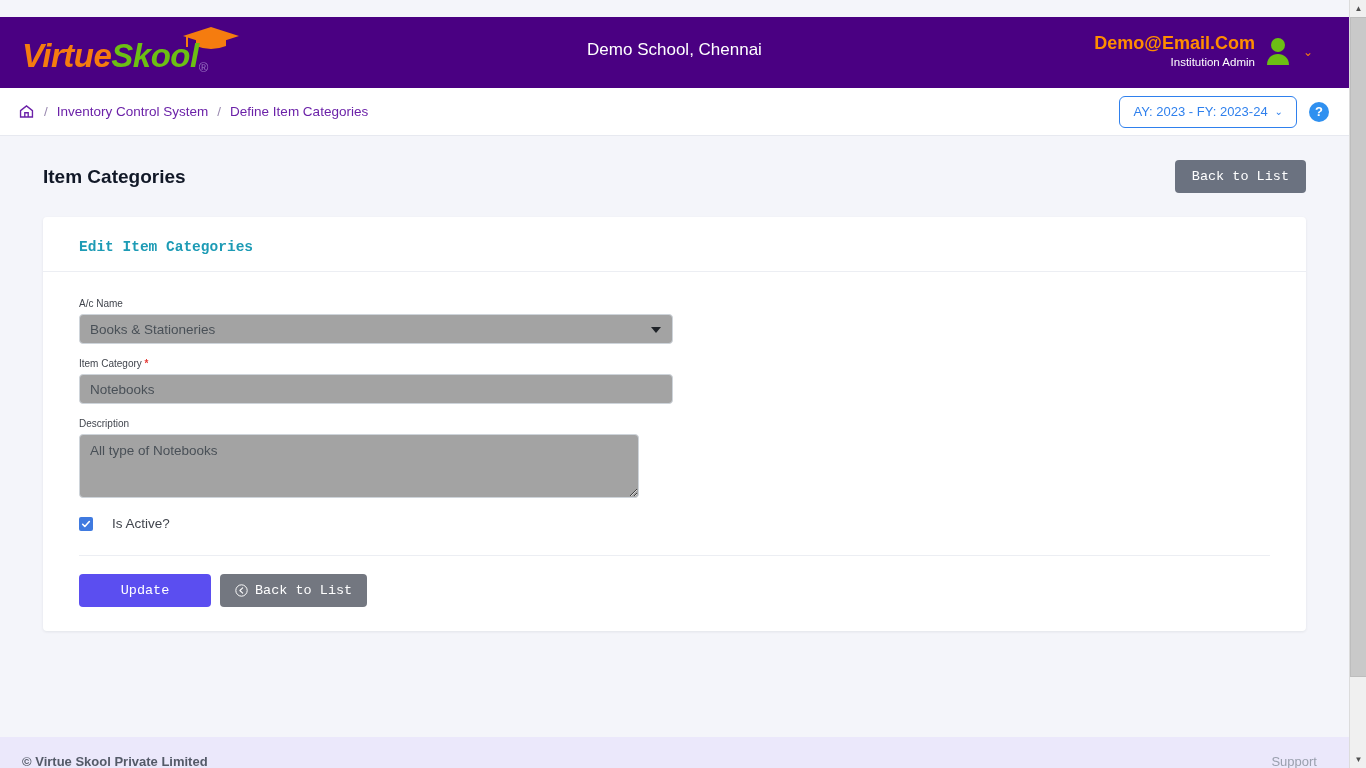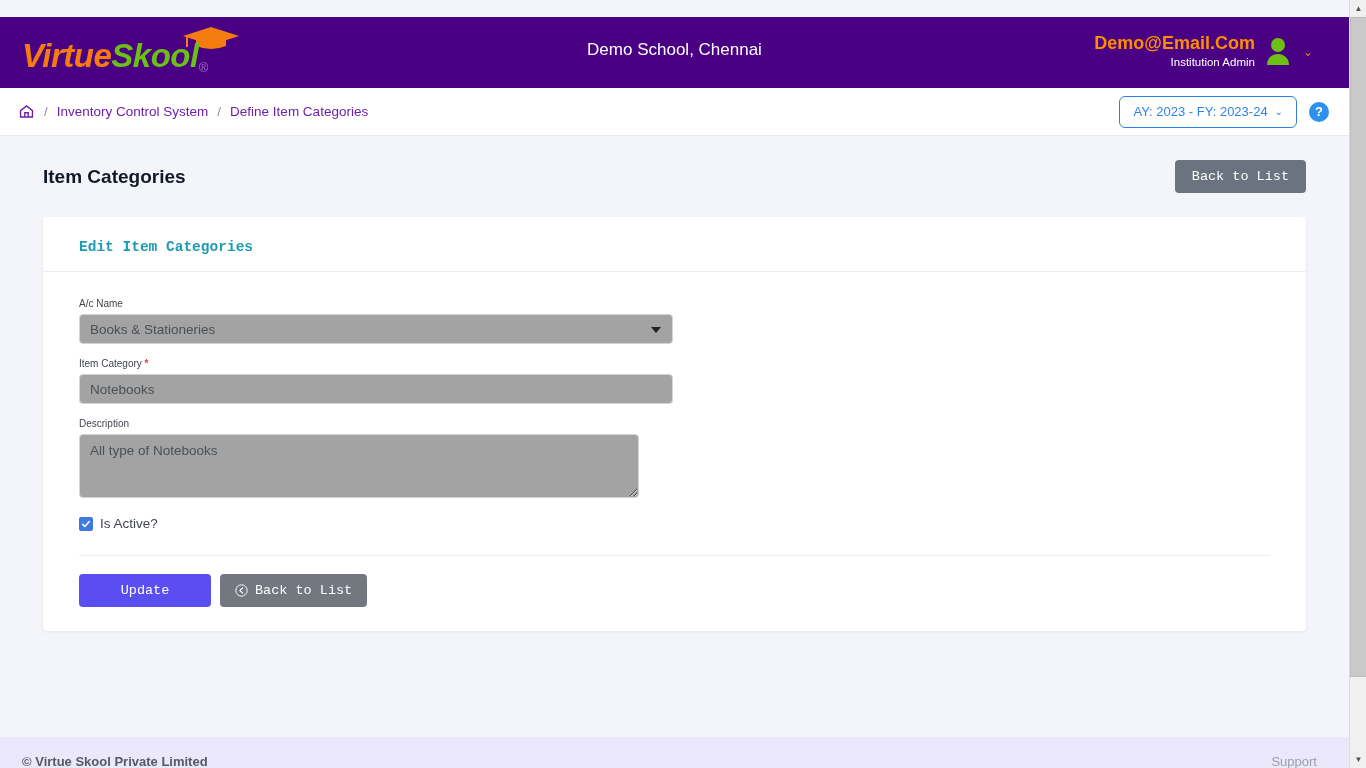--- a/index.html
+++ b/index.html
@@ -246,21 +246,21 @@
   textarea.control {
     width: 560px;
     height: 64px;
     padding: 7px 10px;
     resize: vertical;
     line-height: 1.35;
   }
   .check-row {
     display: flex;
     align-items: center;
-    gap: 7px;
+    gap: 19px;
     margin-top: 14px;
     margin-bottom: 4px;
   }
   .cbx {
     width: 14px; height: 14px;
     border-radius: 2px;
     background: #3f7ae0;
     display: flex;
     align-items: center;
     justify-content: center;

